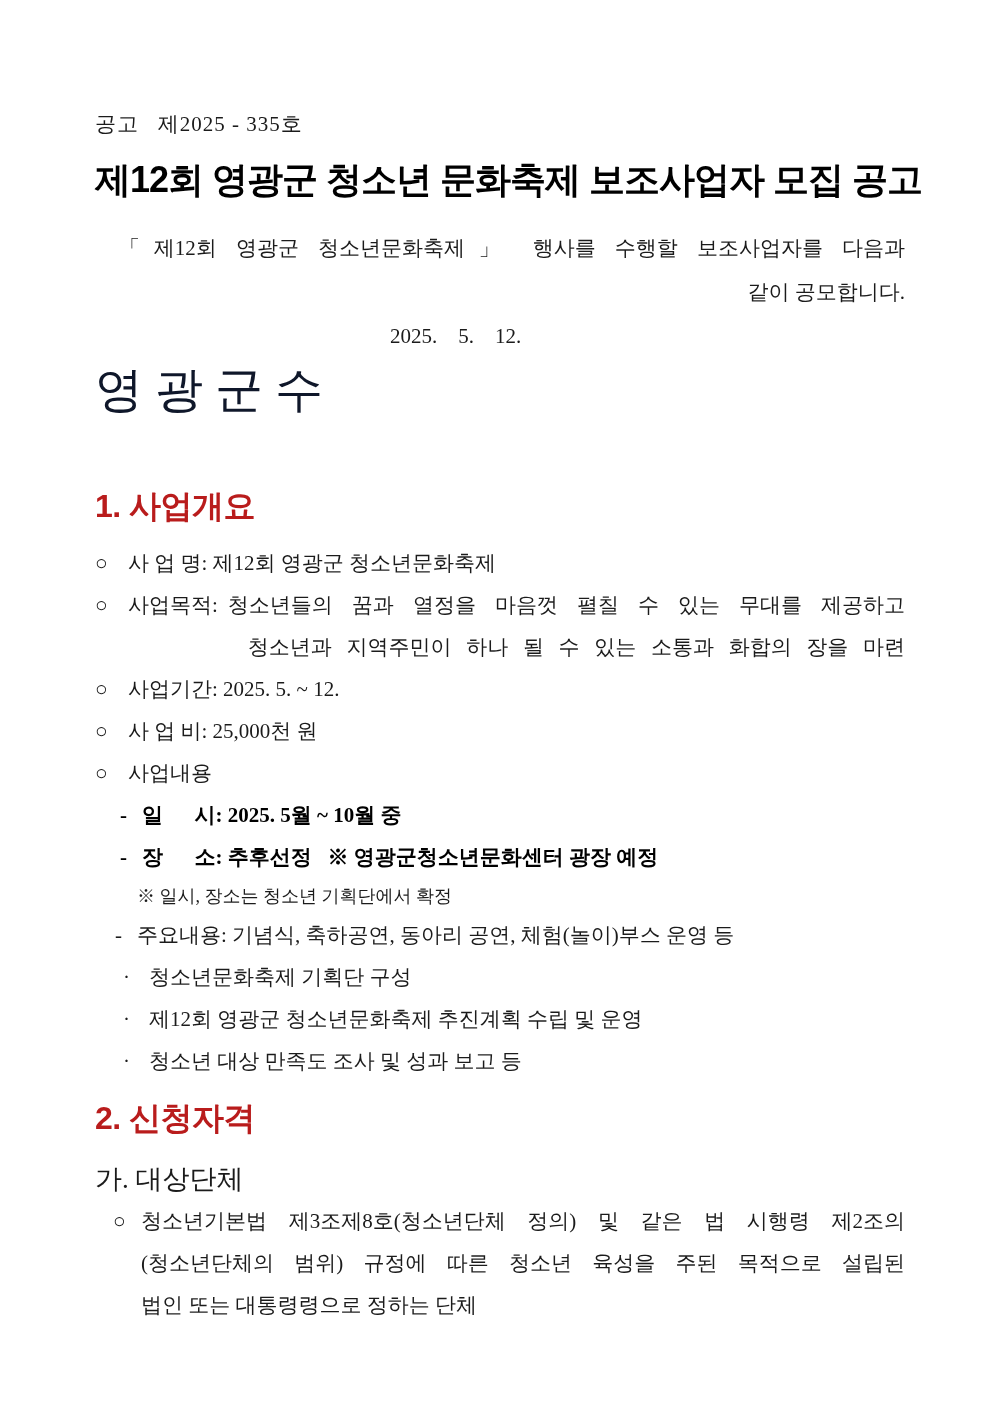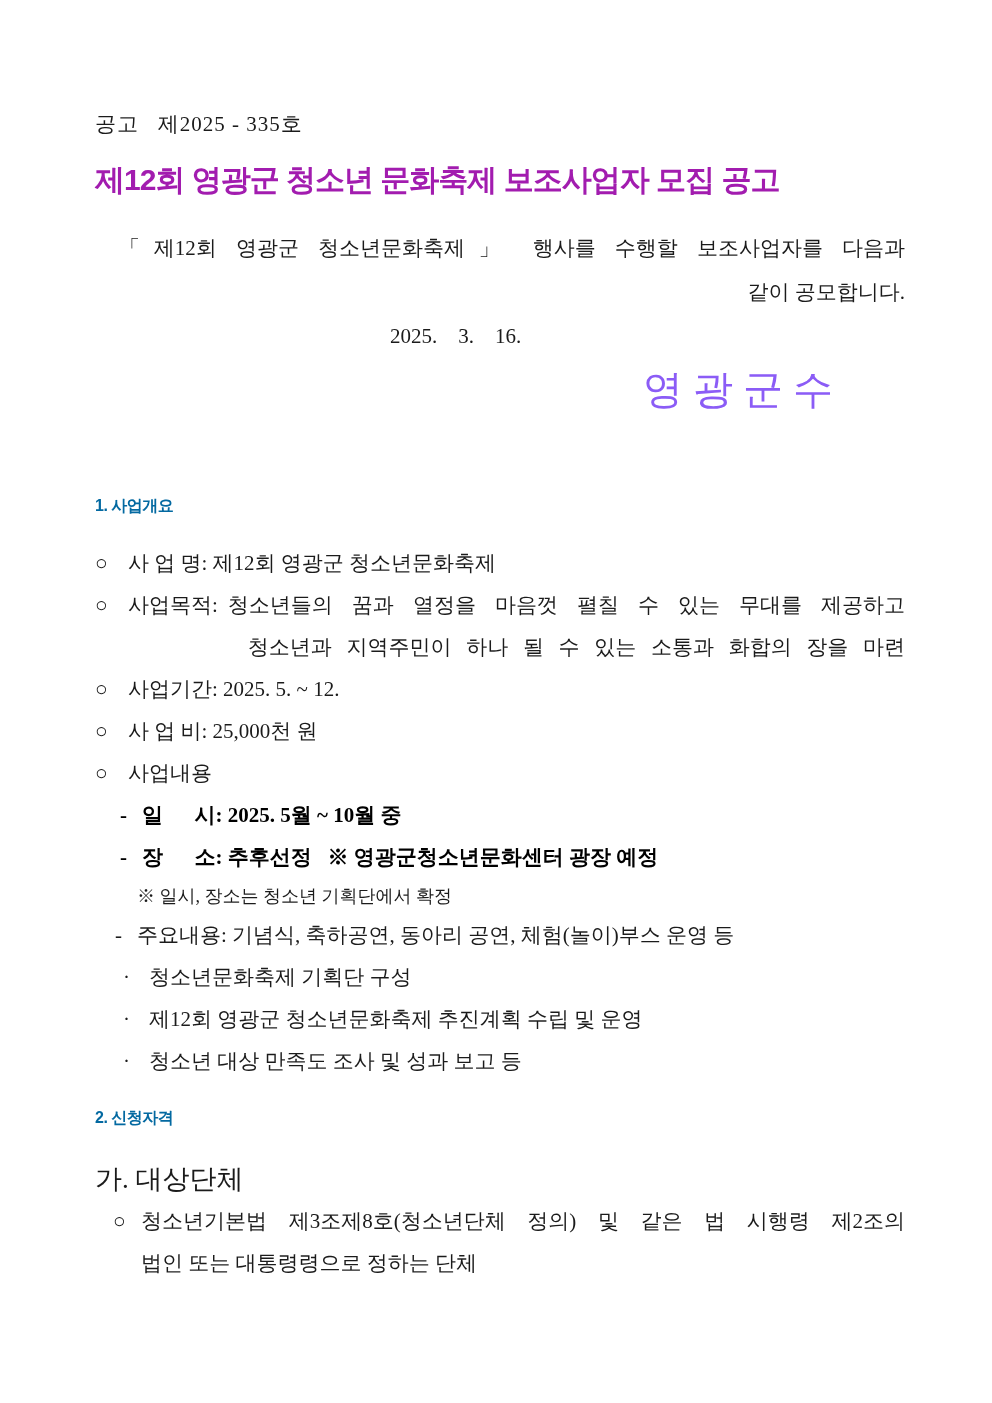--- a/index.html
+++ b/index.html
@@ -21,24 +21,24 @@
   .notice-no {
     font-size: 21px;
     line-height: 28px;
     white-space: pre-wrap;
     letter-spacing: 1px;
   }
   .doc-title {
     margin-top: 22px;
     font-family: "Liberation Sans", "DejaVu Sans", sans-serif;
     font-weight: 800;
-    font-size: 30px;
+    font-size: 36px;
     line-height: 40px;
     letter-spacing: -1px;
-    color: #a21caf;
+    color: #000000;
     white-space: nowrap;
   }
   .intro {
     margin-top: 26px;
     font-size: 21px;
     line-height: 44px;
   }
   .intro-l1 {
     text-indent: 24px;
     text-align: justify;
@@ -49,34 +49,34 @@
   }
   .date-line {
     margin-top: 8px;
     margin-left: 295px;
     font-size: 21px;
     line-height: 28px;
     white-space: pre-wrap;
   }
   .signer {
     margin-top: 12px;
-    font-size: 40px;
+    font-size: 48px;
     line-height: 56px;
-    text-align: right;
+    text-align: left;
     padding-right: 72px;
     white-space: pre-wrap;
-    color: #8b5cf6;
+    color: #0f172a;
   }
   .sec-heading {
     font-family: "Liberation Sans", "DejaVu Sans", sans-serif;
     font-weight: 800;
-    font-size: 16px;
+    font-size: 32px;
     line-height: 32px;
     letter-spacing: -0.5px;
-    color: #0369a1;
+    color: #b91c1c;
   }
   .sec1-heading { margin: 72px 0 20px 0; }
   .sec2-heading { margin: 20px 0 24px 0; }
   .row {
     display: flex;
     align-items: flex-start;
     font-size: 21px;
     line-height: 42px;
   }
   .marker {
@@ -126,21 +126,21 @@
 
   <div class="notice-no">공고   제2025 - 335호</div>
 
   <div class="doc-title">제12회 영광군 청소년 문화축제 보조사업자 모집 공고</div>
 
   <div class="intro">
     <div class="intro-l1">「제12회 영광군 청소년문화축제」 행사를 수행할 보조사업자를 다음과</div>
     <div class="intro-l2">같이 공모합니다.</div>
   </div>
 
-  <div class="date-line">2025.    3.    16.</div>
+  <div class="date-line">2025.    5.    12.</div>
 
   <div class="signer">영 광 군 수</div>
 
   <div class="sec-heading sec1-heading">1. 사업개요</div>
 
   <div class="row">
     <span class="marker">○</span>
     <span class="txt">사 업 명: 제12회 영광군 청소년문화축제</span>
   </div>
 
@@ -201,17 +201,18 @@
   </div>
 
   <div class="sec-heading sec2-heading">2. 신청자격</div>
 
   <div class="s2-sub">가. 대상단체</div>
 
   <div class="row s2-row">
     <span class="marker">○</span>
     <span class="txt-block">
       <span class="jline">청소년기본법 제3조제8호(청소년단체 정의) 및 같은 법 시행령 제2조의</span>
+      <span class="jline">(청소년단체의 범위) 규정에 따른 청소년 육성을 주된 목적으로 설립된</span>
       <span>법인 또는 대통령령으로 정하는 단체</span>
     </span>
   </div>
 
 </div>
 
 </body></html>

